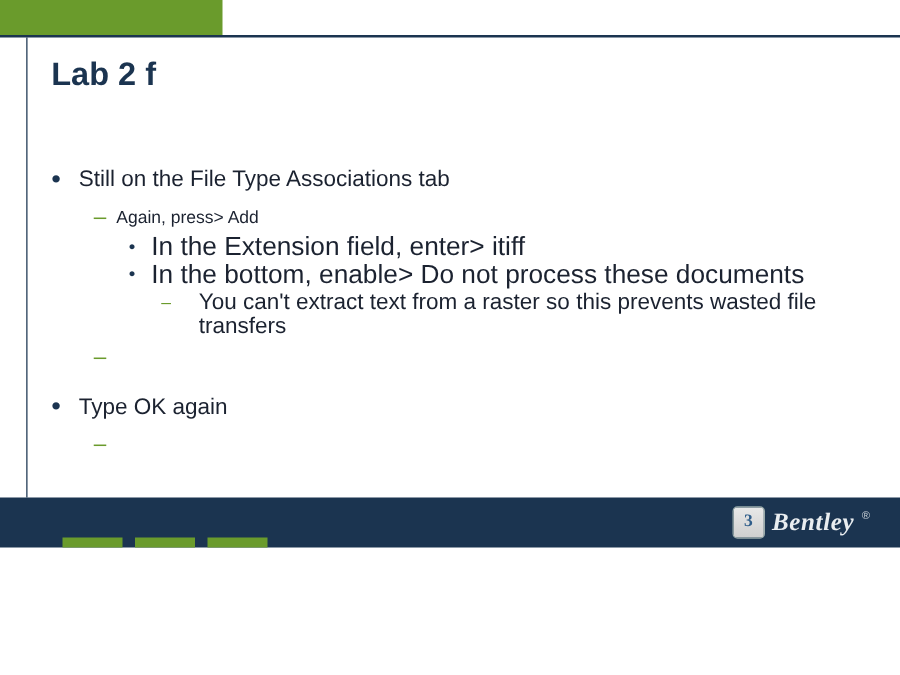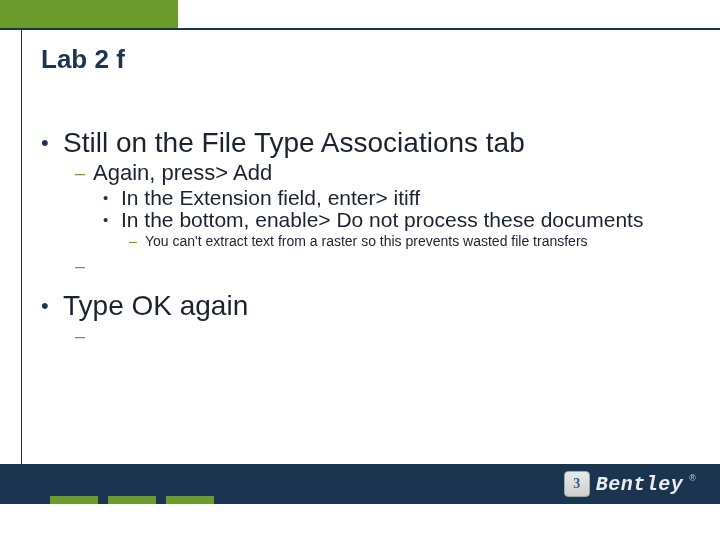--- a/index.html
+++ b/index.html
@@ -1,20 +1,20 @@
 <!DOCTYPE html>
 <html><head>
 <meta charset="utf-8">
 <style>
   * { margin: 0; padding: 0; box-sizing: border-box; }
   html, body { width: 720px; height: 540px; font-family: Verdana, Geneva, sans-serif; background: #fff; }
   .slide {
     position: relative;
     width: 720px;
-    height: 504px;
+    height: 438px;
     background: #fff;
   }
   .top-green {
     position: absolute;
     top: 0; left: 0;
     width: 178px; height: 28px;
     background: #6a9b2c;
   }
   .top-rule {
     position: absolute;
@@ -36,38 +36,38 @@
   }
   .content {
     position: absolute;
     top: 130px; left: 41px; right: 30px;
     color: #1b2230;
   }
   ul { list-style: none; }
   .lvl1 > li { margin-bottom: 16px; }
   .lvl1 > li > .row { display: flex; align-items: flex-start; }
   .lvl1 .bullet1 { color: #1b3450; font-size: 22px; line-height: 26px; width: 22px; flex: 0 0 22px; text-align: left; }
-  .lvl1 .text1 { font-size: 28px; line-height: 26px; }
+  .lvl1 .text1 { font-size: 18px; line-height: 26px; }
 
   .lvl2 { margin-top: 6px; margin-left: 34px; }
   .lvl2 > li { margin-bottom: 4px; }
   .lvl2 > li > .row { display: flex; align-items: flex-start; }
   .lvl2 .dash { color: #6a9b2c; font-size: 18px; line-height: 22px; width: 18px; flex: 0 0 18px; }
-  .lvl2 .text2 { font-size: 22px; line-height: 22px; }
+  .lvl2 .text2 { font-size: 14px; line-height: 22px; }
 
   .lvl3 { margin-top: 4px; margin-left: 28px; }
   .lvl3 > li { margin-bottom: 2px; }
   .lvl3 > li > .row { display: flex; align-items: flex-start; }
   .lvl3 .bullet3 { color: #1b3450; font-size: 15px; line-height: 20px; width: 18px; flex: 0 0 18px; }
   .lvl3 .text3 { font-size: 21px; line-height: 20px; }
 
   .lvl4 { margin-top: 2px; margin-left: 26px; }
   .lvl4 > li > .row { display: flex; align-items: flex-start; }
   .lvl4 .dash4 { color: #6a9b2c; font-size: 14px; line-height: 19px; width: 16px; flex: 0 0 16px; }
-  .lvl4 .text4 { font-size: 14px; line-height: 19px; max-width: 500px; }
+  .lvl4 .text4 { font-size: 18px; line-height: 19px; max-width: 500px; margin-left: 14px; }
 
   .footer-bar {
     position: absolute;
     left: 0; bottom: 0; width: 720px; height: 40px;
     background: #1b3450;
   }
   .footer-green {
     position: absolute;
     bottom: 0; width: 48px; height: 8px;
     background: #6a9b2c;
@@ -84,21 +84,21 @@
   .logo-badge {
     width: 26px; height: 26px;
     background: linear-gradient(#e8e8e8,#cfcfcf);
     border: 1px solid #9aa;
     border-radius: 4px;
     display: flex; align-items: center; justify-content: center;
     font-size: 14px; font-weight: bold; color: #2f5d8a;
     font-family: Georgia, serif;
   }
   .logo-text {
-    font-family: Liberation Mono, monospace;
+    font-family: Liberation Serif, serif;
     font-style: italic;
     font-weight: bold;
     font-size: 20px;
     color: #e9edf0;
     letter-spacing: 0.5px;
   }
   .logo-tm {
     font-size: 9px; color: #cfd6dc; align-self: flex-start; margin-top: 2px;
   }
 </style>

